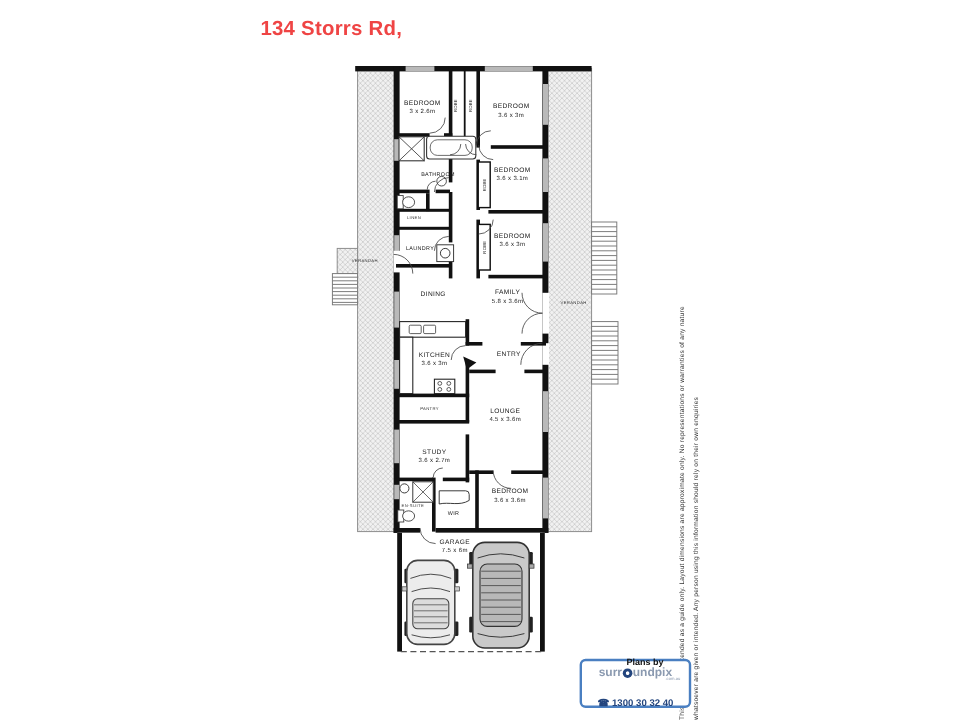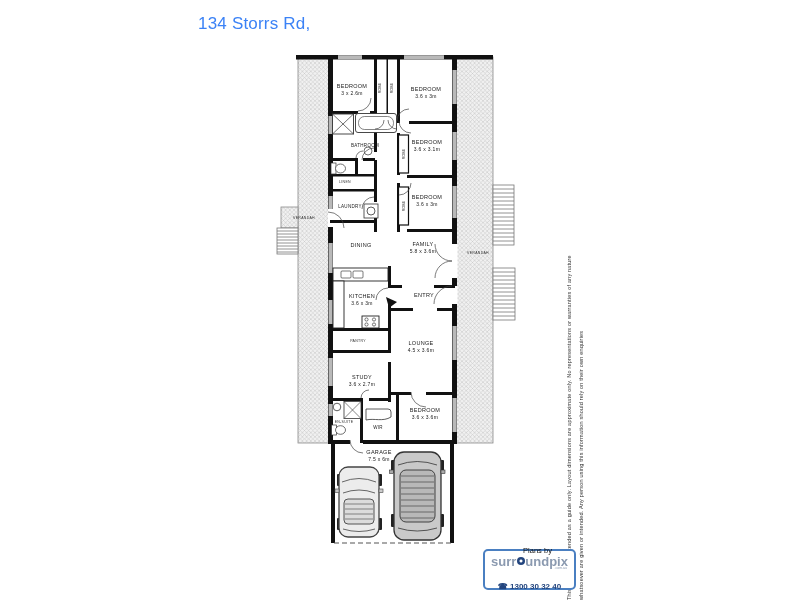--- a/index.html
+++ b/index.html
@@ -1,36 +1,36 @@
 <!DOCTYPE html>
 <html><head>
 <meta charset="utf-8">
 <style>
   html,body { margin:0; padding:0; background:#fff; }
   .page { position:relative; width:800px; height:600px; background:#ffffff;
           font-family:"Liberation Sans", sans-serif; overflow:hidden; }
-  .title { position:absolute; left:198px; top:14px; font-size:17px; font-weight:normal;
-           color:#3b82f6; line-height:1.18; letter-spacing:0.2px; }
+  .title { position:absolute; left:217px; top:14px; font-size:17px; font-weight:bold;
+           color:#ef4444; line-height:1.18; letter-spacing:0.2px; }
   svg.plan { position:absolute; left:0; top:0; }
   .rl { position:absolute; transform:translate(-50%,-50%); text-align:center;
         font-size:5.5px; line-height:1.3; color:#1a1a1a; white-space:nowrap; letter-spacing:0.3px; }
   .rl .dm { font-size:5px; }
   .rl.small { font-size:4.5px; }
   .rl.tiny { font-size:3.5px; color:#333; }
   .rv { position:absolute; transform:translate(-50%,-50%) rotate(-90deg);
         font-size:3.5px; color:#222; white-space:nowrap; letter-spacing:0.2px; }
   .disclaimer { position:absolute; left:397px; top:407px; width:360px; height:26px;
                 transform:rotate(-90deg); font-size:5.5px; color:#333; line-height:2.1;
                 text-align:left; letter-spacing:0.2px; }
   .disclaimer div { white-space:nowrap; }
   .logo-box { position:absolute; left:483px; top:549px; width:89px; height:37px;
               border:2px solid #4a7fc1; border-radius:5px; background:#fff;
               display:flex; flex-direction:column; align-items:center; justify-content:center; }
-  .plans-by { font-size:7.5px; font-weight:normal; color:#111; line-height:1.1;margin-left:16px; }
-  .logo-line { font-size:13px; font-weight:bold; color:#8b9ab0; line-height:1;
+  .plans-by { font-size:7.5px; font-weight:bold; color:#111; line-height:1.1;margin-left:16px; }
+  .logo-line { font-size:10px; font-weight:bold; color:#8b9ab0; line-height:1;
                display:flex; align-items:center; }
   .lens { width:8px; height:8px; border-radius:50%;
           background:radial-gradient(circle, #ffffff 0 1.2px, #23457e 1.8px 100%);
           display:inline-block; margin:0 0.5px; }
   .logo-domain { font-size:3.5px; color:#8b9ab0; align-self:flex-end; margin:-1px 7px 0 0; line-height:1; }
   .phone-line { font-size:8px; font-weight:bold; color:#23457e; margin-top:13px; line-height:1.1; }
 </style>
 </head>
 <body>
 

